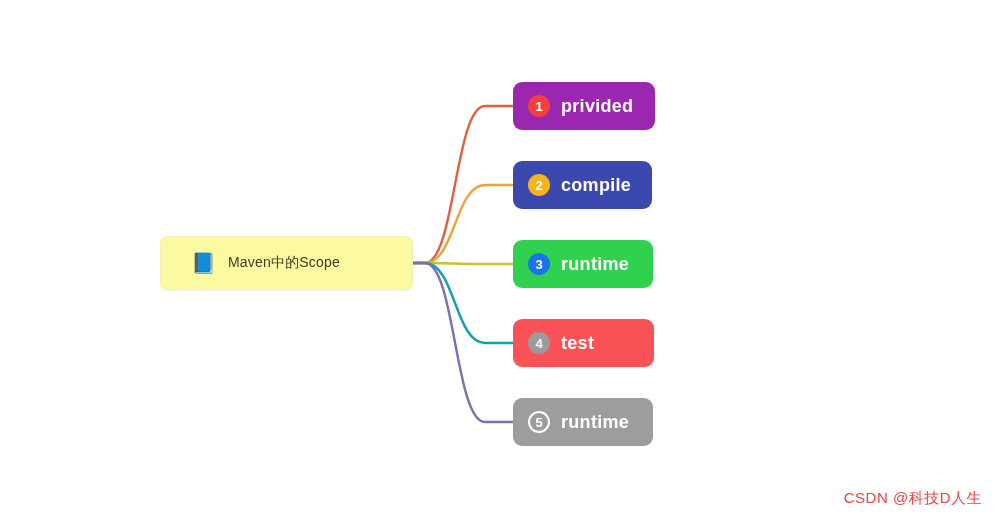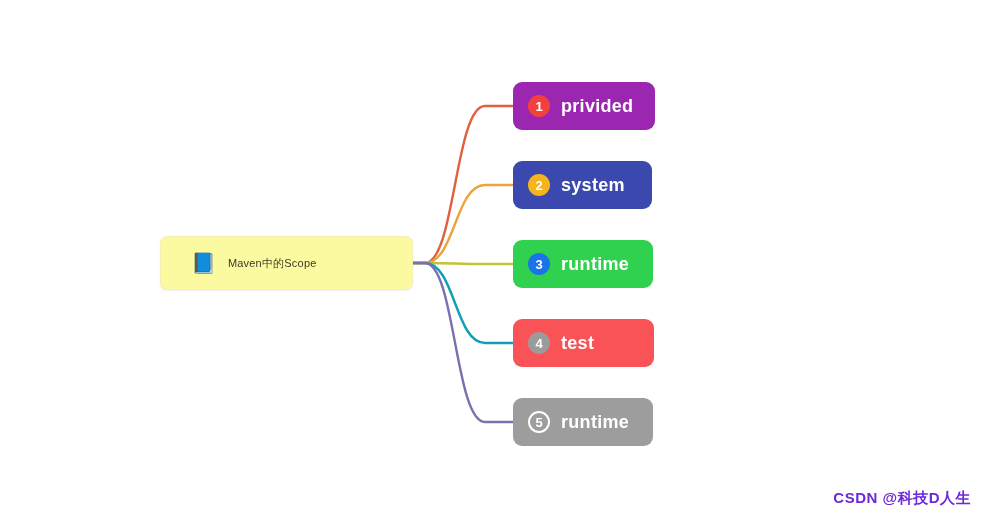--- a/index.html
+++ b/index.html
@@ -50,21 +50,21 @@
     box-shadow: 0 1px 2px rgba(0,0,0,0.06);
   }
   .root-icon {
     font-size: 20px;
     line-height: 1;
     margin-right: 12px;
     display: inline-block;
     filter: saturate(0.85);
   }
   .root-label {
-    font-size: 11px;
+    font-size: 14px;
     color: #3d3a26;
     letter-spacing: 0.2px;
     white-space: nowrap;
   }
 
   
   .leaf-node {
     position: absolute;
     left: 513px;
     height: 48px;
@@ -92,27 +92,26 @@
     font-size: 18px;
     font-weight: bold;
     color: #ffffff;
     letter-spacing: 0.3px;
     white-space: nowrap;
   }
 
   
   .watermark {
     position: absolute;
-    right: 27px;
+    right: 16px;
     bottom: 10px;
     font-size: 15px;
-    color: #6d28d9;
+    color: #ef4444;
     letter-spacing: 0.5px;
     white-space: nowrap;
-    font-weight: bold;
   }
 </style>
 </head>
 <body style="background: rgb(255, 255, 255);">
 
 <div id="canvas">
 
   <svg id="connectors" viewBox="0 0 998 518" width="998" height="518" xmlns="http://www.w3.org/2000/svg">
     <g fill="none" stroke-width="2.4" stroke-linecap="round">
       <path id="conn-0" d="M 413 263 L 425 263 C 455 263 455 106 485 106 L 513 106" stroke="#e0603f"></path>
@@ -128,21 +127,21 @@
     <span class="root-label" style="color: rgb(61, 58, 38);">Maven中的Scope</span>
   </div>
 
   <div class="leaf-node" id="node-0" style="top: 82px; width: 142px; background: rgb(155, 39, 176);">
     <span class="leaf-badge" style="background: rgb(244, 64, 60); color: rgb(255, 255, 255); border: none;">1</span>
     <span class="leaf-label">privided</span>
   </div>
 
   <div class="leaf-node" id="node-1" style="top: 161px; width: 139px; background: rgb(59, 73, 174);">
     <span class="leaf-badge" style="background: rgb(245, 180, 27); color: rgb(255, 255, 255); border: none;">2</span>
-    <span class="leaf-label">system</span>
+    <span class="leaf-label">compile</span>
   </div>
 
   <div class="leaf-node" id="node-2" style="top: 240px; width: 140px; background: rgb(47, 209, 79);">
     <span class="leaf-badge" style="background: rgb(26, 115, 232); color: rgb(255, 255, 255); border: none;">3</span>
     <span class="leaf-label">runtime</span>
   </div>
 
   <div class="leaf-node" id="node-3" style="top: 319px; width: 141px; background: rgb(249, 83, 88);">
     <span class="leaf-badge" style="background: rgb(155, 155, 155); color: rgb(255, 255, 255); border: none;">4</span>
     <span class="leaf-label">test</span>

